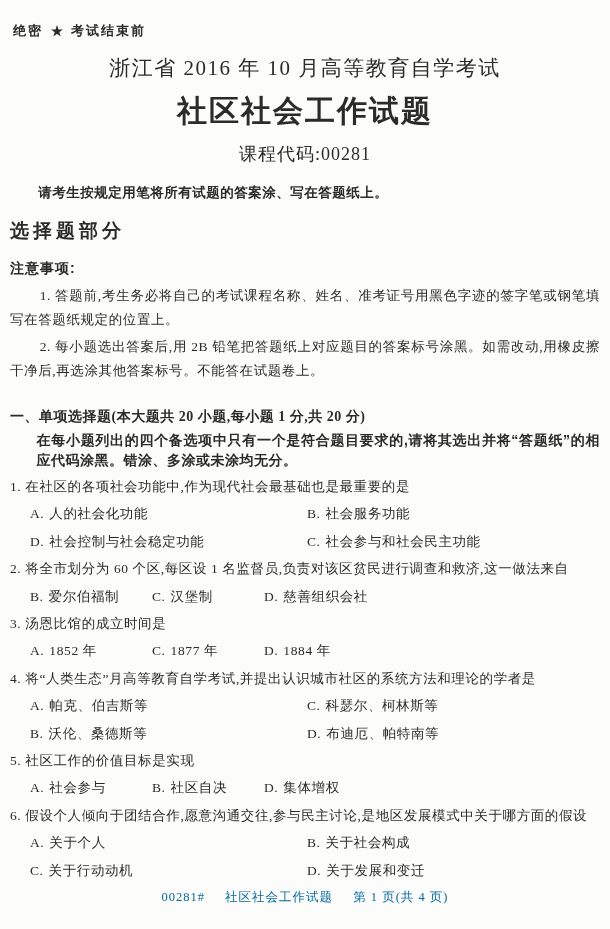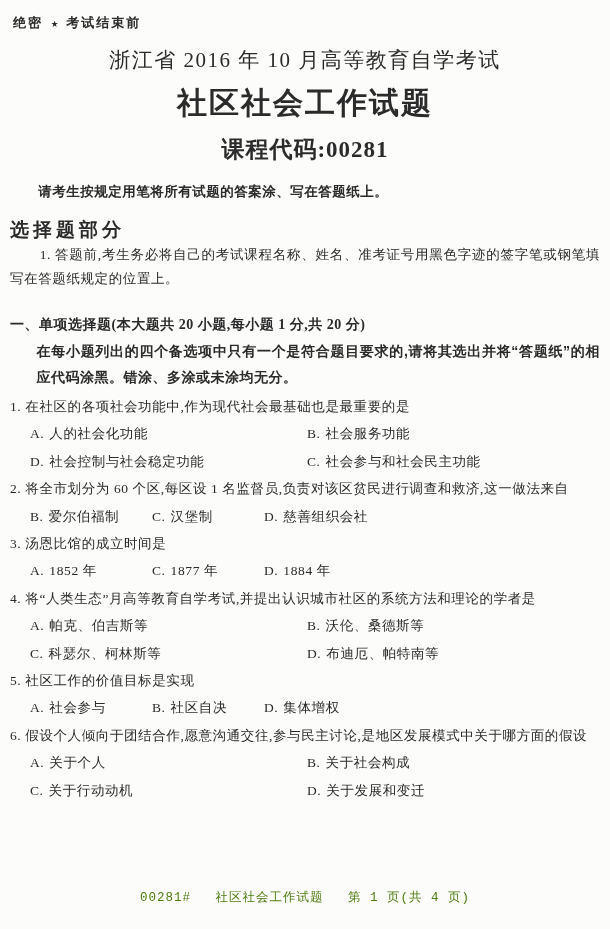--- a/index.html
+++ b/index.html
@@ -8,39 +8,39 @@
     width: 610px; height: 929px;
     background: var(--paper);
     color: var(--ink);
     font-family: "Liberation Serif", "DejaVu Serif", serif;
     overflow: hidden;
     position: relative;
   }
   .page { padding: 10px 10px 0 10px; position: relative; height: 919px; box-sizing: border-box; }
 
   .security-line {
-    font-family: Liberation Mono, monospace;
+    font-family: Liberation Serif, serif;
     font-weight: bold; font-size: 13px; letter-spacing: 2px;
     display: flex; align-items: center; gap: 8px;
-    margin-left: 3px; margin-top: 4px;
+    margin-left: 3px; margin-top: 12px;
   }
   .security-line .star { font-size: 12px; letter-spacing: 0; }
 
   .session-title {
     text-align: center; font-weight: 500; font-size: 21px;
     letter-spacing: 1.5px; margin: 14px 0 0 0;
     font-family: "Liberation Serif", "DejaVu Serif", serif;
   }
   .paper-title {
     text-align: center; font-weight: bold; font-size: 30px;
     letter-spacing: 2px; margin: 9px 0 0 0;
     font-family: "Liberation Sans", "DejaVu Sans", sans-serif;
   }
   .course-code {
-    text-align: center; font-weight: bold; font-size: 23px;
+    text-align: center; font-weight: normal; font-size: 18px;
     letter-spacing: 1px; margin: 10px 0 0 0;
   }
   .notice {
     font-family: "Liberation Sans", "DejaVu Sans", sans-serif;
     font-weight: bold; font-size: 13.5px;
     text-indent: 2.1em; margin: 18px 0 0 0; letter-spacing: 0.5px;
   }
   .section-title {
     text-align: left; font-weight: bold; font-size: 19px;
     letter-spacing: 4px; margin: 16px 0 0 0;
@@ -56,33 +56,33 @@
     text-indent: 2.2em; text-align: justify; margin: 0 0 4px 0;
   }
   .part-heading {
     font-family: Liberation Serif, serif;
     font-weight: bold; font-size: 14px; letter-spacing: 0.5px;
     margin: 22px 0 0 0; line-height: 26px;
   }
   .part-instruction {
     font-family: "Liberation Sans", "DejaVu Sans", sans-serif;
     font-weight: bold; font-size: 14px; letter-spacing: 0.5px;
-    margin: 0 0 0 1.9em; line-height: 26px; text-align: justify;
+    margin: 0 0 0 1.9em; line-height: 20px; text-align: justify;
   }
   .questions { margin-top: 3px; font-size: 13.5px; letter-spacing: 0.6px; }
   .question { line-height: 27.4px; }
   .q-text { padding-left: 1.55em; text-indent: -1.55em; text-align: justify; font-family: Liberation Serif, serif; }
   .opts { display: grid; padding-left: 20px; }
   .opts.cols2 { grid-template-columns: 277px 1fr; }
   .opts.cols4 { grid-template-columns: 122px 112px 112px 1fr; }
   .opt-label { margin-right: 5px; }
 
   .footer {
     position: absolute; bottom: 13px; left: 0; width: 100%;
-    text-align: center; font-size: 12.5px; letter-spacing: 1px; color: #4d7c0f; font-family: Liberation Mono, monospace;
+    text-align: center; font-size: 12.5px; letter-spacing: 1px; color: #0369a1;
   }
   .footer span { margin: 0 8px; }
 </style>
 </head>
 <body>
 
 <div class="page">
 
   <div class="security-line">
     <span>绝密</span>
@@ -93,21 +93,23 @@
   <div class="session-title">浙江省 2016 年 10 月高等教育自学考试</div>
 
   <div class="paper-title">社区社会工作试题</div>
 
   <div class="course-code">课程代码:00281</div>
 
   <p class="notice">请考生按规定用笔将所有试题的答案涂、写在答题纸上。</p>
 
   <div class="section-title">选择题部分</div>
 
+  <div class="notes-heading">注意事项:</div>
   <p class="note">1. 答题前,考生务必将自己的考试课程名称、姓名、准考证号用黑色字迹的签字笔或钢笔填写在答题纸规定的位置上。</p>
+  <p class="note">2. 每小题选出答案后,用 2B 铅笔把答题纸上对应题目的答案标号涂黑。如需改动,用橡皮擦干净后,再选涂其他答案标号。不能答在试题卷上。</p>
 
   <div class="part-heading">一、单项选择题(本大题共 20 小题,每小题 1 分,共 20 分)</div>
   <div class="part-instruction">在每小题列出的四个备选项中只有一个是符合题目要求的,请将其选出并将“答题纸”的相应代码涂黑。错涂、多涂或未涂均无分。</div>
 
   <div class="questions" id="questions">
       <div class="question">
         <div class="q-text"><span class="q-num">1. </span><span>在社区的各项社会功能中,作为现代社会最基础也是最重要的是</span></div>
         <div class="opts cols2">
           <div class="opt"><span class="opt-label">A.</span><span class="opt-text">人的社会化功能</span></div>
           <div class="opt"><span class="opt-label">B.</span><span class="opt-text">社会服务功能</span></div>
@@ -128,22 +130,22 @@
         <div class="opts cols4">
           <div class="opt"><span class="opt-label">A.</span><span class="opt-text">1852 年</span></div>
           <div class="opt"><span class="opt-label">C.</span><span class="opt-text">1877 年</span></div>
           <div class="opt"><span class="opt-label">D.</span><span class="opt-text">1884 年</span></div>
         </div>
       </div>
       <div class="question">
         <div class="q-text"><span class="q-num">4. </span><span>将“人类生态”月高等教育自学考试,并提出认识城市社区的系统方法和理论的学者是</span></div>
         <div class="opts cols2">
           <div class="opt"><span class="opt-label">A.</span><span class="opt-text">帕克、伯吉斯等</span></div>
+          <div class="opt"><span class="opt-label">C.</span><span class="opt-text">科瑟尔、柯林斯等</span></div>
           <div class="opt"><span class="opt-label">B.</span><span class="opt-text">沃伦、桑德斯等</span></div>
-          <div class="opt"><span class="opt-label">C.</span><span class="opt-text">科瑟尔、柯林斯等</span></div>
           <div class="opt"><span class="opt-label">D.</span><span class="opt-text">布迪厄、帕特南等</span></div>
         </div>
       </div>
       <div class="question">
         <div class="q-text"><span class="q-num">5. </span><span>社区工作的价值目标是实现</span></div>
         <div class="opts cols4">
           <div class="opt"><span class="opt-label">A.</span><span class="opt-text">社会参与</span></div>
           <div class="opt"><span class="opt-label">B.</span><span class="opt-text">社区自决</span></div>
           <div class="opt"><span class="opt-label">D.</span><span class="opt-text">集体增权</span></div>
         </div>

